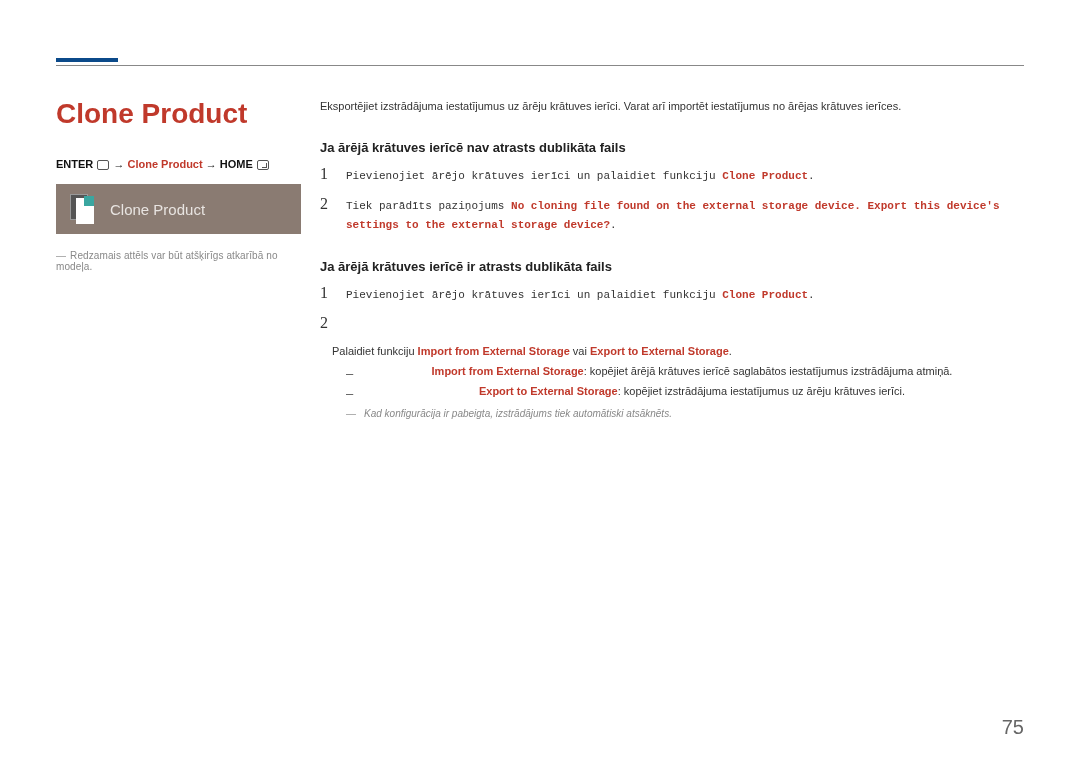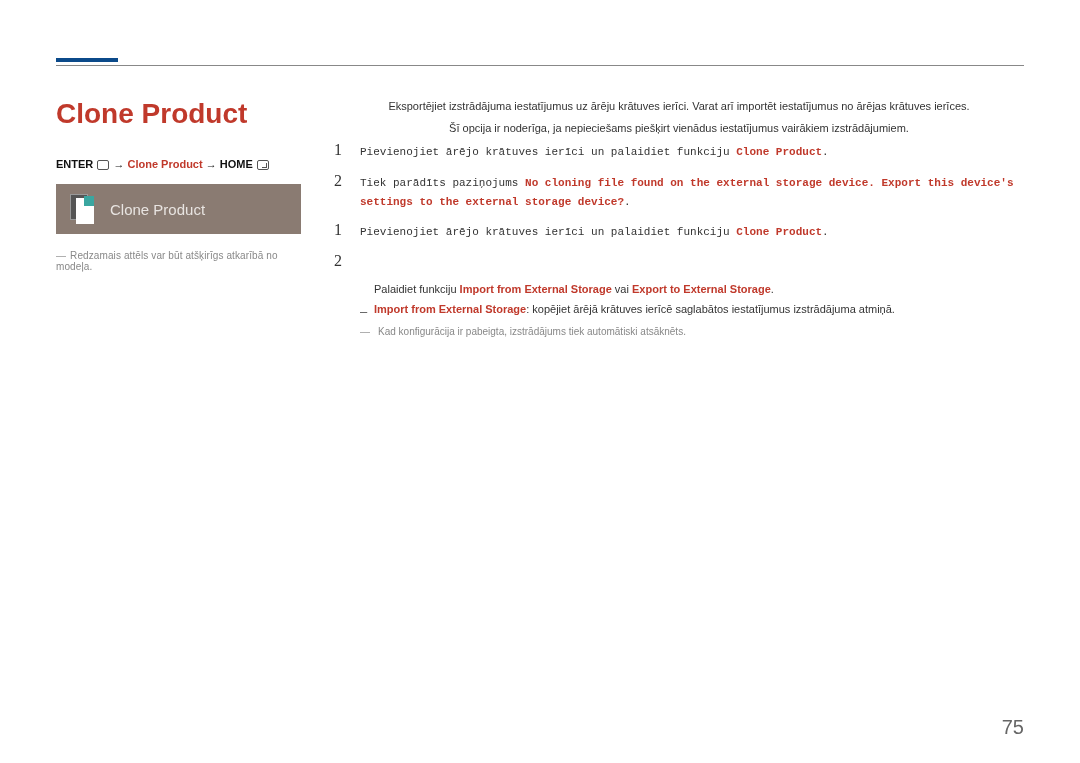--- a/index.html
+++ b/index.html
@@ -26,21 +26,21 @@
     .accent-bar {
       position: absolute;
       left: 56px;
       top: 58px;
       width: 62px;
       height: 4px;
       background: #0b4a8a;
     }
     .content {
       display: flex;
-      gap: 33px;
+      gap: 19px;
       margin-top: 30px;
     }
     .left-col {
       width: 245px;
       flex-shrink: 0;
     }
     .right-col {
       flex: 1;
       padding-top: 8px;
     }
@@ -126,21 +126,20 @@
     .note::before {
       content: "―";
       color: #999;
       margin-right: 4px;
     }
     .para {
       font-size: 11px;
       color: #333;
       line-height: 1.6;
       margin-bottom: 4px;
-      text-align: center;
     }
     .subhead {
       font-size: 13px;
       font-weight: 700;
       color: #222;
       margin-top: 24px;
       margin-bottom: 10px;
     }
     .num-item {
       display: flex;
@@ -157,47 +156,49 @@
       flex-shrink: 0;
     }
     .num-item .txt {
       font-size: 11px;
       line-height: 1.7;
       color: #333;
       font-family: Liberation Mono, monospace;
     }
     .hl-bold { color: #c0392b; font-weight: 700; }
     .sub-indent {
-      margin-left: 40px;
+      margin-left: 12px;
       font-size: 11px;
       line-height: 1.8;
       color: #333;
     }
     .dash-item {
       margin-left: 26px;
       font-size: 11px;
       line-height: 1.8;
       color: #333;
       position: relative;
       padding-left: 14px;
+      text-align: center;
     }
     .dash-item::before {
       content: "‒";
       position: absolute;
       left: 0;
       color: #555;
       font-size: 13px;
     }
     .footer-note {
       margin-left: 26px;
       font-size: 10px;
       color: #888;
       margin-top: 6px;
       position: relative;
       padding-left: 18px;
+      font-style: italic;
     }
     .footer-note::before {
       content: "―";
       position: absolute;
       left: 0;
       color: #999;
     }
     .page-number {
       position: absolute;
       bottom: 24px;
@@ -236,53 +237,57 @@
           <div class="corner"></div>
         </div>
         <div class="tile-label">Clone Product</div>
       </div>
 
       <div class="note">Redzamais attēls var būt atšķirīgs atkarībā no modeļa.</div>
     </div>
 
     <div class="right-col">
       <p class="para">Eksportējiet izstrādājuma iestatījumus uz ārēju krātuves ierīci. Varat arī importēt iestatījumus no ārējas krātuves ierīces.</p>
-      <p class="para">Šī opcija ir noderīga, ja nepieciešams piešķirt vienādus iestatījumus vairākiem izstrādājumiem.</p>
-
+
+      <h3 class="subhead">Ja ārējā krātuves ierīcē nav atrasts dublikāta fails</h3>
 
       <div class="num-item">
         <div class="num">1</div>
         <div class="txt">
           <span>Pievienojiet ārējo krātuves ierīci un palaidiet funkciju </span><span class="hl-bold">Clone Product</span><span>.</span>
         </div>
       </div>
       <div class="num-item">
         <div class="num">2</div>
         <div class="txt">
           <span>Tiek parādīts paziņojums </span><span class="hl-bold">No cloning file found on the external storage device. Export this device's settings to the external storage device?</span><span>.</span>
         </div>
       </div>
 
+      <h3 class="subhead">Ja ārējā krātuves ierīcē ir atrasts dublikāta fails</h3>
 
       <div class="num-item">
         <div class="num">1</div>
         <div class="txt">
           <span>Pievienojiet ārējo krātuves ierīci un palaidiet funkciju </span><span class="hl-bold">Clone Product</span><span>.</span>
         </div>
       </div>
       <div class="num-item">
         <div class="num">2</div>
       </div>
 
       <div class="sub-indent">
         <span>Palaidiet funkciju </span><span class="hl-bold">Import from External Storage</span><span> vai </span><span class="hl-bold">Export to External Storage</span><span>.</span>
       </div>
 
       <div class="dash-item">
         <span class="hl-bold">Import from External Storage</span><span>: kopējiet ārējā krātuves ierīcē saglabātos iestatījumus izstrādājuma atmiņā.</span>
       </div>
+      <div class="dash-item">
+        <span class="hl-bold">Export to External Storage</span><span>: kopējiet izstrādājuma iestatījumus uz ārēju krātuves ierīci.</span>
+      </div>
 
       <div class="footer-note">Kad konfigurācija ir pabeigta, izstrādājums tiek automātiski atsāknēts.</div>
     </div>
   </div>
 
   <div class="page-number">75</div>
 </div>
 
 </body></html>

